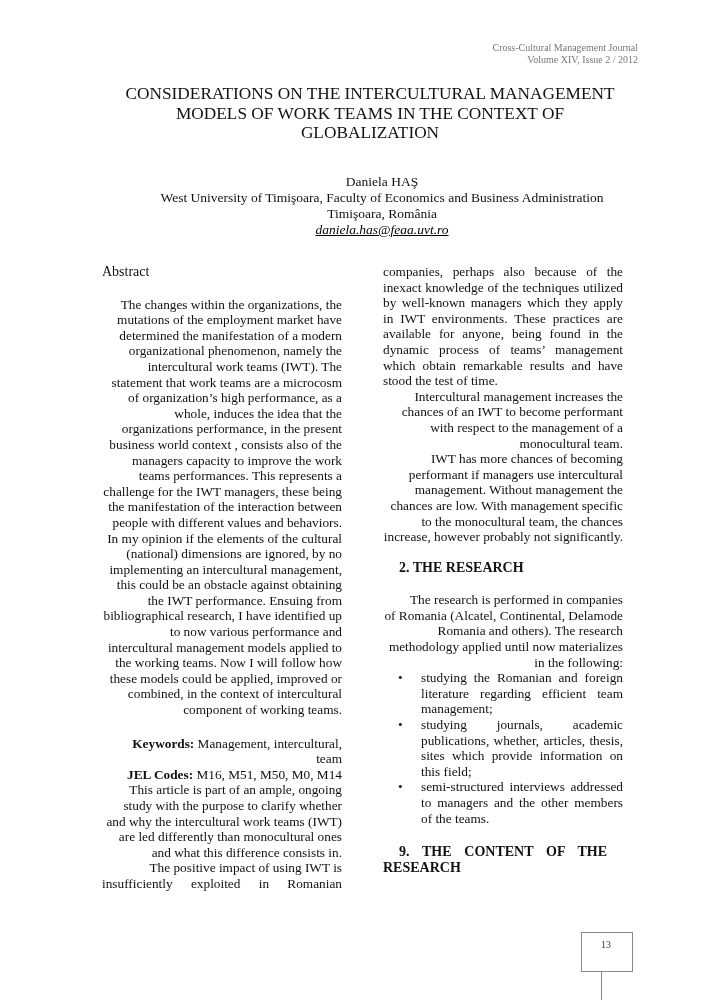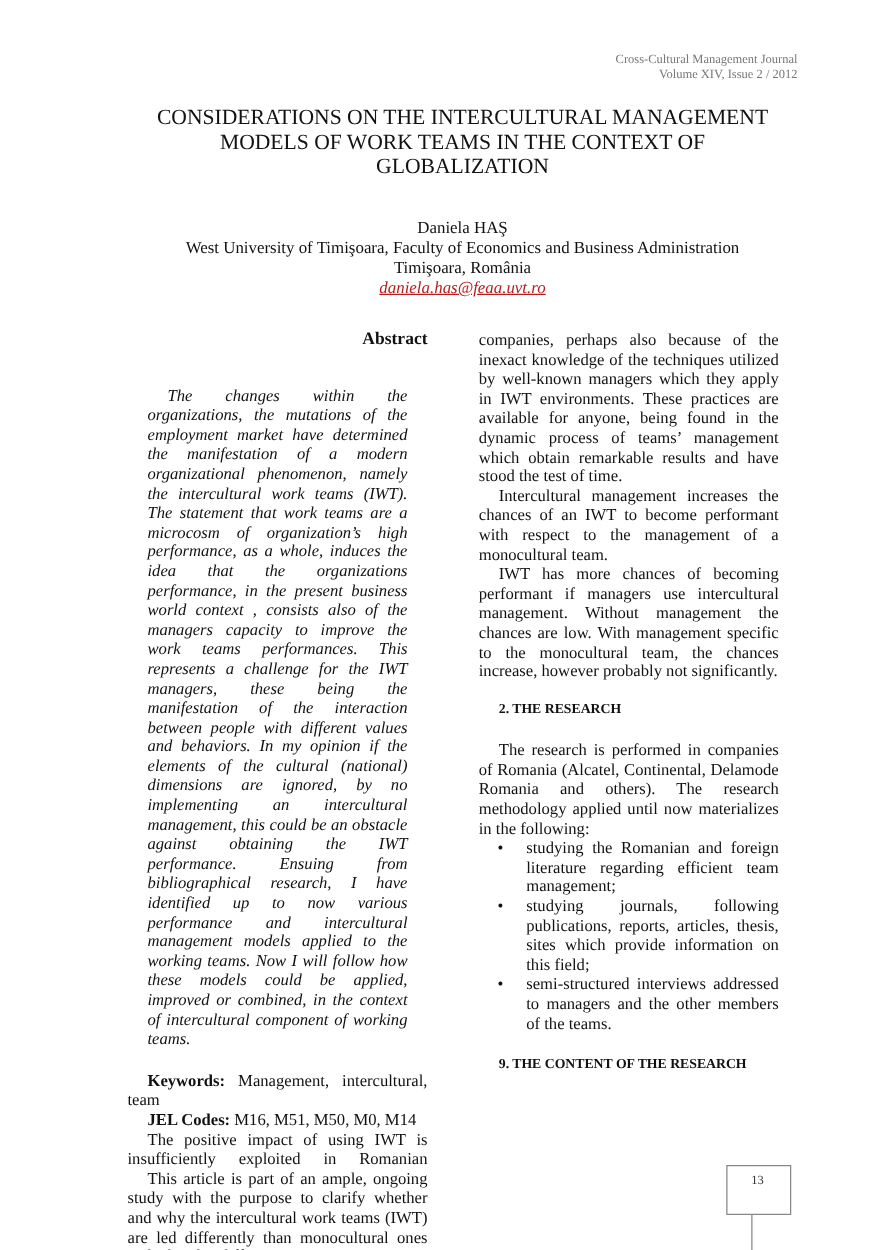--- a/index.html
+++ b/index.html
@@ -3,36 +3,36 @@
 <meta charset="utf-8">
 <style>
   html, body { margin: 0; padding: 0; background: #ffffff; }
   body { width: 707px; height: 1000px; position: relative; overflow: hidden;
          font-family: "Liberation Serif", "DejaVu Serif", serif; color: #111; }
   .journal-header { position: absolute; right: 69px; top: 42px; text-align: right;
          font-size: 10px; line-height: 12px; color: #777; }
   .title { position: absolute; left: 100px; top: 84px; width: 540px; text-align: center;
          font-weight: normal; font-size: 17.3px; line-height: 19.5px; }
   .title div { white-space: nowrap; }
-  .author-block { position: absolute; left: 100px; top: 174px; width: 540px; text-align: center;
+  .author-block { position: absolute; left: 112px; top: 174px; width: 540px; text-align: center;
          font-size: 13.5px; line-height: 16px; }
-  .author-block .email { color: #b91c1c; font-style: italic; text-decoration: underline; }
+  .author-block .email { color: #000000; font-style: italic; text-decoration: underline; }
   .col { position: absolute; top: 264px; width: 240px; font-size: 13.3px; line-height: 15.6px; }
   .col-left { left: 102px; }
   .col-right { left: 383px; }
   .just { text-align: justify; }
   .just-last { text-align-last: justify; }
-  .indent { text-indent: 16px; }
-  .h-abstract { text-align: right; font-weight: bold; font-size: 14px; margin: 0 0 29px 0; }
-  .abstract-text { font-style: italic; margin: 16px; }
+  .indent { text-indent: 16px; text-align: right; }
+  .h-abstract { text-align: left; font-weight: normal; font-size: 14px; margin: 0 0 17px 0; }
+  .abstract-text { margin: 0; }
   p { margin: 0; }
   .keywords { margin-top: 18px; }
   .b { font-weight: bold; }
   .section-h { font-weight: bold; font-size: 14px; margin: 15px 0 17px 0; text-indent: 16px; }
-  .section-h-wide { font-weight: bold; font-size: 11px; margin: 15px 16px 17px 0; }
+  .section-h-wide { font-weight: bold; font-size: 14px; margin: 15px 16px 17px 0; }
   ul.bullets { list-style: none; margin: 0; padding: 0; }
   ul.bullets li { position: relative; padding-left: 38px; text-align: justify; }
   ul.bullets li .dot { position: absolute; left: 15px; top: 0; }
   .pagebox { position: absolute; left: 581px; top: 932px; width: 52px; height: 40px;
          border: 1px solid #888; box-sizing: border-box; font-size: 10px; color: #333; }
   .pagebox span { position: absolute; left: 19px; top: 6px; }
   .pageline { position: absolute; left: 601px; top: 972px; width: 1px; height: 28px; background: #888; }
 </style>
 </head>
 <body>
@@ -55,36 +55,36 @@
   <div><span class="email">daniela.has@feaa.uvt.ro</span></div>
 </div>
 
 <div class="col col-left">
   <div class="h-abstract">Abstract</div>
   <p class="abstract-text just indent">The changes within the organizations, the mutations of the employment market have determined the manifestation of a modern organizational phenomenon, namely the intercultural work teams (IWT). The statement that work teams are a microcosm of organization’s high performance, as a whole, induces the idea that the organizations performance, in the present business world context , consists also of the managers capacity to improve the work teams performances. This represents a challenge for the IWT managers, these being the manifestation of the interaction between people with different values and behaviors. In my opinion if the elements of the cultural (national) dimensions are ignored, by no implementing an intercultural management, this could be an obstacle against obtaining the IWT performance. Ensuing from bibliographical research, I have identified up to now various performance and intercultural management models applied to the working teams. Now I will follow how these models could be applied, improved or combined, in the context of intercultural component of working teams.</p>
 
   <p class="keywords just indent"><span class="b">Keywords:</span><span> Management, intercultural, team</span></p>
   <p class="indent"><span class="b">JEL Codes:</span><span> M16, M51, M50, M0, M14</span></p>
 
+  <p class="just indent">This article is part of an ample, ongoing study with the purpose to clarify whether and why the intercultural work teams (IWT) are led differently than monocultural ones and what this difference consists in.</p>
   <p class="just indent just-last">The positive impact of using IWT is insufficiently exploited in Romanian</p>
-  <p class="just indent">This article is part of an ample, ongoing study with the purpose to clarify whether and why the intercultural work teams (IWT) are led differently than monocultural ones and what this difference consists in.</p>
 </div>
 
 <div class="col col-right">
   <p class="just">companies, perhaps also because of the inexact knowledge of the techniques utilized by well-known managers which they apply in IWT environments. These practices are available for anyone, being found in the dynamic process of teams’ management which obtain remarkable results and have stood the test of time.</p>
   <p class="just indent">Intercultural management increases the chances of an IWT to become performant with respect to the management of a monocultural team.</p>
   <p class="just indent">IWT has more chances of becoming performant if managers use intercultural management. Without management the chances are low. With management specific to the monocultural team, the chances increase, however probably not significantly.</p>
 
   <div class="section-h-wide">
     <div style="text-indent:16px">2. THE RESEARCH</div>
   </div>
   <p class="just indent">The research is performed in companies of Romania (Alcatel, Continental, Delamode Romania and others). The research methodology applied until now materializes in the following:</p>
   <ul class="bullets">
     <li><span class="dot">•</span><span>studying the Romanian and foreign literature regarding efficient team management;</span></li>
-    <li><span class="dot">•</span><span>studying journals, following publications, reports, articles, thesis, sites which provide information on this field;</span></li>
+    <li><span class="dot">•</span><span>studying journals, academic publications, whether, articles, thesis, sites which provide information on this field;</span></li>
     <li><span class="dot">•</span><span>semi-structured interviews addressed to managers and the other members of the teams.</span></li>
   </ul>
 
   <div class="section-h-wide just" style="text-indent:16px; margin-top:18px;">9. THE CONTENT OF THE RESEARCH</div>
 </div>
 
 <div class="pagebox">
   <span>13</span>
 </div>
 <div class="pageline"></div>

